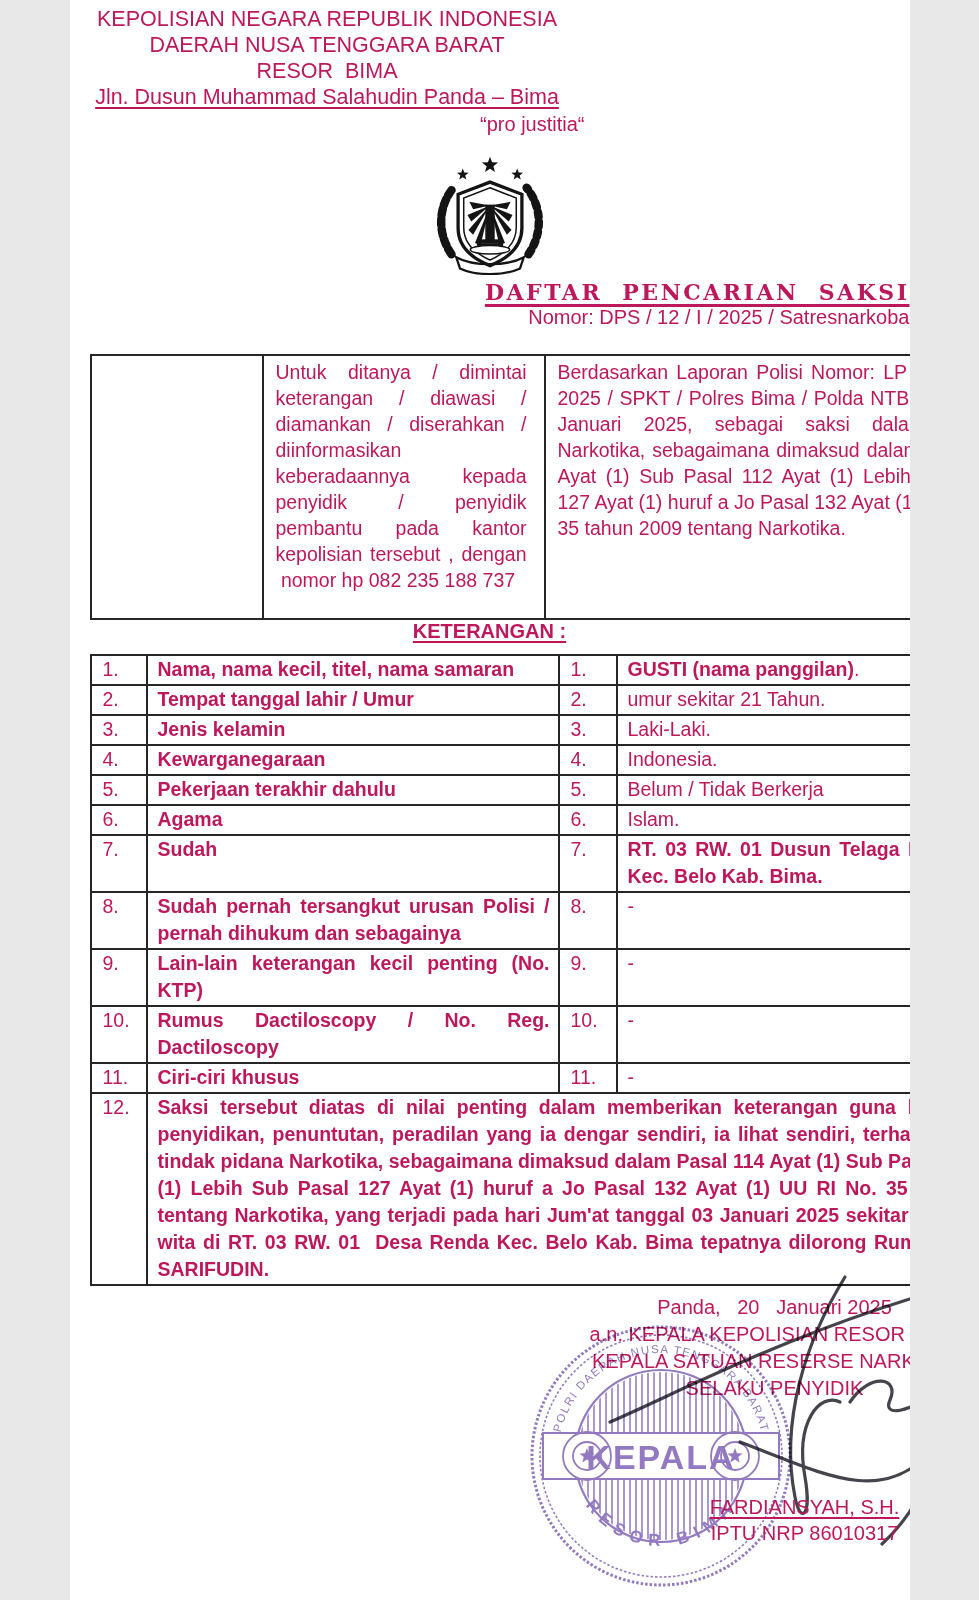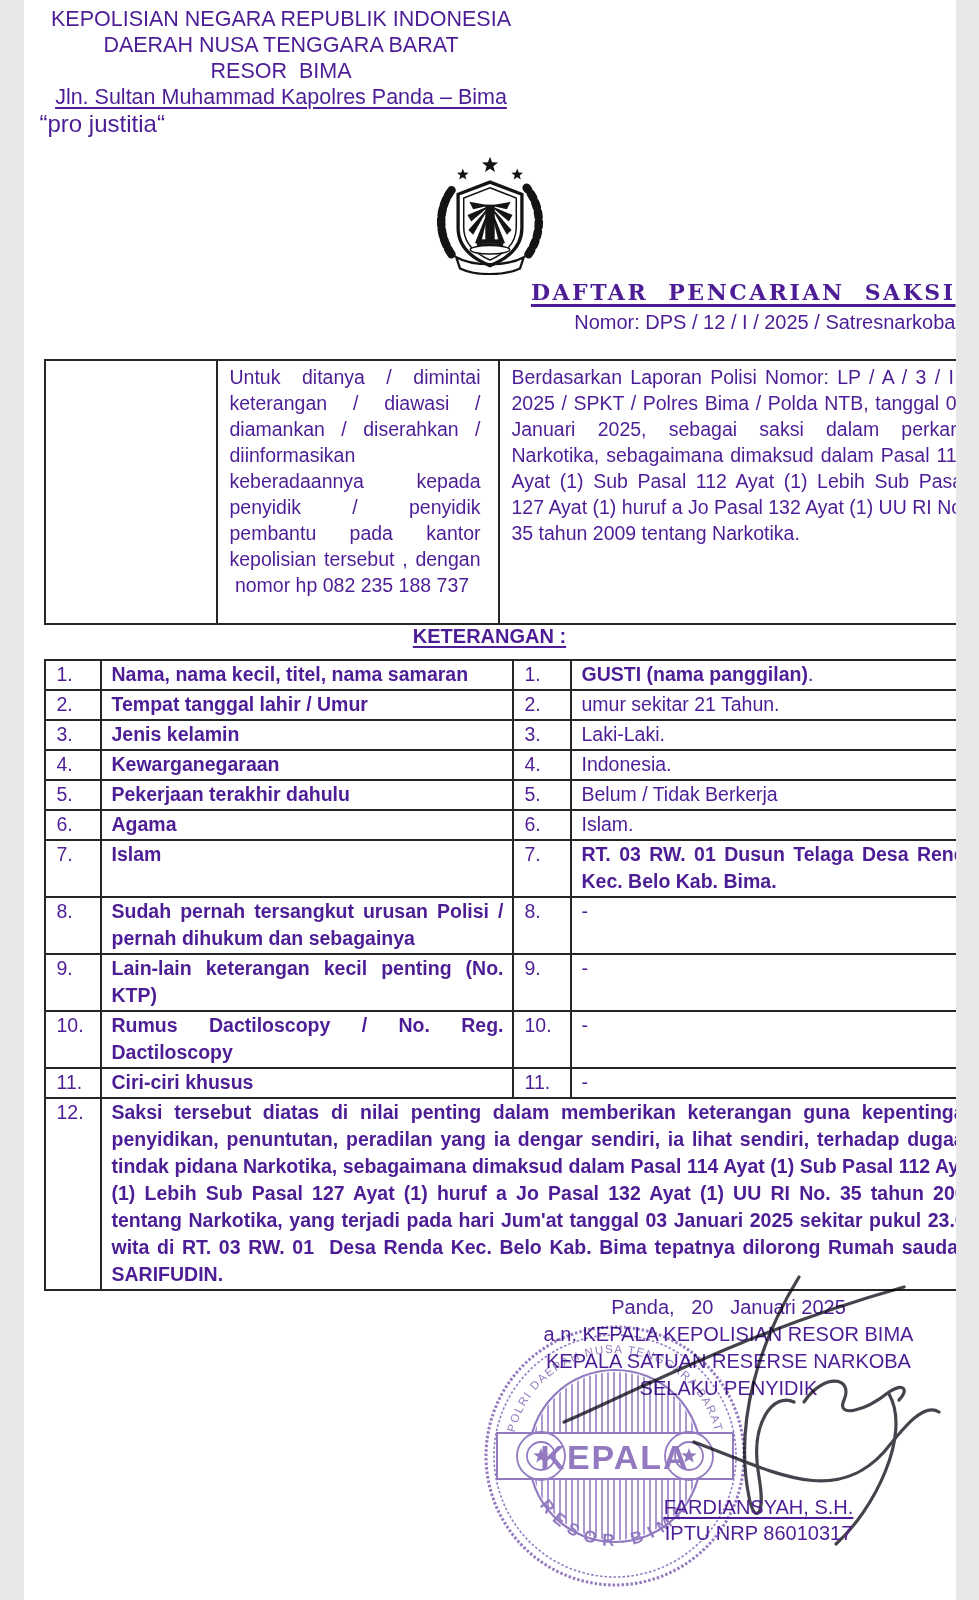--- a/index.html
+++ b/index.html
@@ -1,39 +1,39 @@
 <!DOCTYPE html>
 <html><head>
 <meta charset="utf-8">
 <style>
   html,body{margin:0;padding:0;background:#e8e8e8;}
   .page{
     position:relative;
-    width:932px;height:1600px;
+    width:840px;height:1600px;
     margin:0 auto;
     background:#ffffff;
     font-family:"Liberation Sans",sans-serif;
-    color:#4c1d95;
+    color:#be185d;
     overflow:hidden;
   }
   
   .letterhead{width:515px;padding-top:6px;text-align:center;font-size:21.5px;line-height:26px;}
   .letterhead .addr{text-decoration:underline;text-underline-offset:3px;}
-  .letterhead .motto{text-align:left;padding-left:16px;font-size:24px;margin-top:1px;}
+  .letterhead .motto{text-align:right;padding-left:16px;font-size:20px;margin-top:1px;}
   
   .emblem{display:block;margin:16px auto 0 auto;}
   
   .title-block{text-align:right;margin-top:4px;}
   .doc-title{
     font-family:"DejaVu Serif",serif;font-weight:bold;font-size:22px;
     letter-spacing:2.5px;word-spacing:10px;
     text-decoration:underline;text-decoration-thickness:2.5px;text-underline-offset:4px;
     display:inline-block;
   }
-  .doc-number{font-size:20px;margin-top:5px;line-height:25px;}
+  .doc-number{font-size:20px;line-height:25px;}
   
   table{border-collapse:collapse;table-layout:fixed;}
   td{border:2px solid #262626;vertical-align:top;}
   .upper-table{margin:24px 0 0 20px;width:941px;font-size:19.5px;line-height:26px;}
   .upper-table td{height:256px;padding:3px 17px 3px 12px;}
   .upper-table .justify{text-align:justify;}
   .keterangan{
     text-align:center;font-weight:bold;font-size:20px;
     text-decoration:underline;text-decoration-thickness:2px;text-underline-offset:3px;
   }
@@ -56,21 +56,21 @@
 </style>
 </head>
 <body>
 
 <div class="page">
 
   <div class="letterhead">
     <div>KEPOLISIAN NEGARA REPUBLIK INDONESIA</div>
     <div>DAERAH NUSA TENGGARA BARAT</div>
     <div>RESOR &nbsp;BIMA</div>
-    <div class="addr">Jln. Sultan Muhammad Kapolres Panda – Bima</div>
+    <div class="addr">Jln. Dusun Muhammad Salahudin Panda – Bima</div>
     <div class="motto">“pro justitia“</div>
   </div>
 
   <svg class="emblem" width="152" height="122" viewBox="0 0 160 130">
     <g fill="#141414" stroke="none">
       <polygon points="0,-9 2.2,-3.1 8.6,-2.8 3.6,1.2 5.3,7.3 0,3.8 -5.3,7.3 -3.6,1.2 -8.6,-2.8 -2.2,-3.1" transform="translate(80,13)"></polygon>
       <polygon points="0,-9 2.2,-3.1 8.6,-2.8 3.6,1.2 5.3,7.3 0,3.8 -5.3,7.3 -3.6,1.2 -8.6,-2.8 -2.2,-3.1" transform="translate(51,23) scale(0.72)"></polygon>
       <polygon points="0,-9 2.2,-3.1 8.6,-2.8 3.6,1.2 5.3,7.3 0,3.8 -5.3,7.3 -3.6,1.2 -8.6,-2.8 -2.2,-3.1" transform="translate(109,23) scale(0.72)"></polygon>
     </g>
     <path d="M80,31 L114,44 L114,80 C114,100 100,112 80,120 C60,112 46,100 46,80 L46,44 Z" fill="none" stroke="#141414" stroke-width="3.5"></path>
@@ -155,21 +155,21 @@
           <td>Belum / Tidak Berkerja</td>
         </tr>
         <tr>
           <td class="c-no">6.</td>
           <td class="justify">Agama</td>
           <td class="c-no">6.</td>
           <td>Islam.</td>
         </tr>
         <tr>
           <td class="c-no">7.</td>
-          <td class="justify">Islam</td>
+          <td class="justify">Sudah</td>
           <td class="c-no">7.</td>
           <td class="justify">RT. 03 RW. 01 Dusun Telaga Desa Renda Kec. Belo Kab. Bima.</td>
         </tr>
         <tr>
           <td class="c-no">8.</td>
           <td class="justify">Sudah pernah tersangkut urusan Polisi / pernah dihukum dan sebagainya</td>
           <td class="c-no">8.</td>
           <td>-</td>
         </tr>
         <tr>

